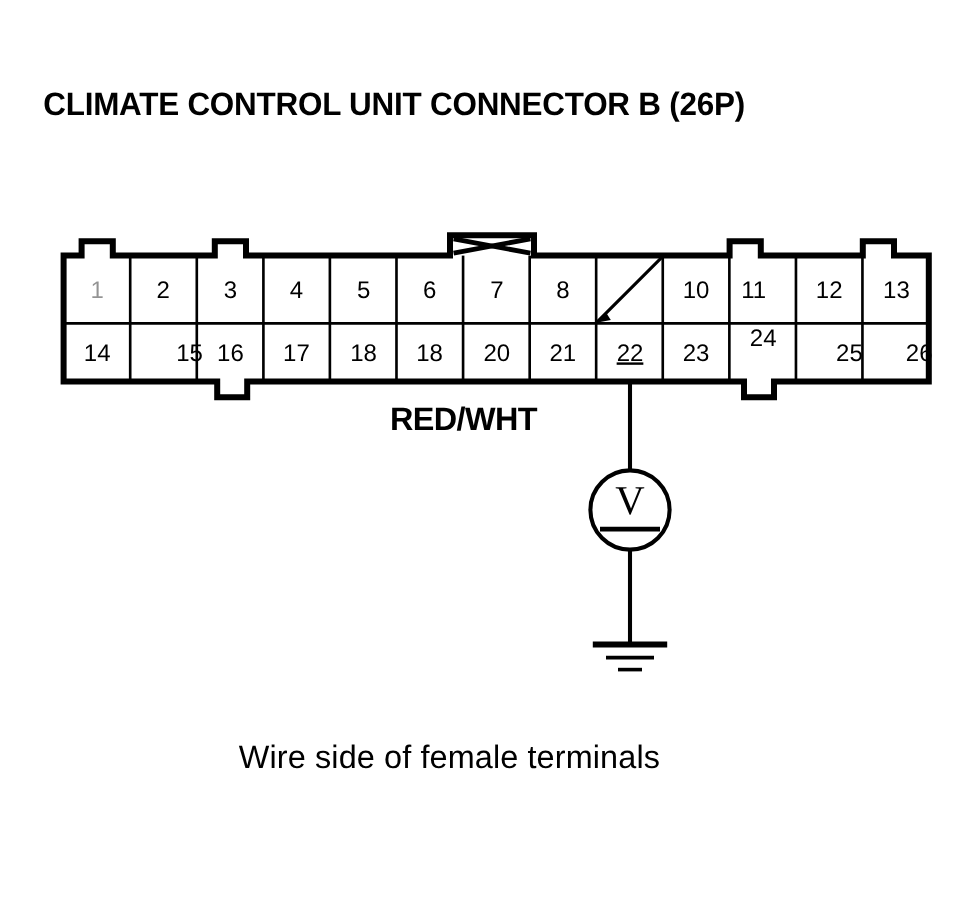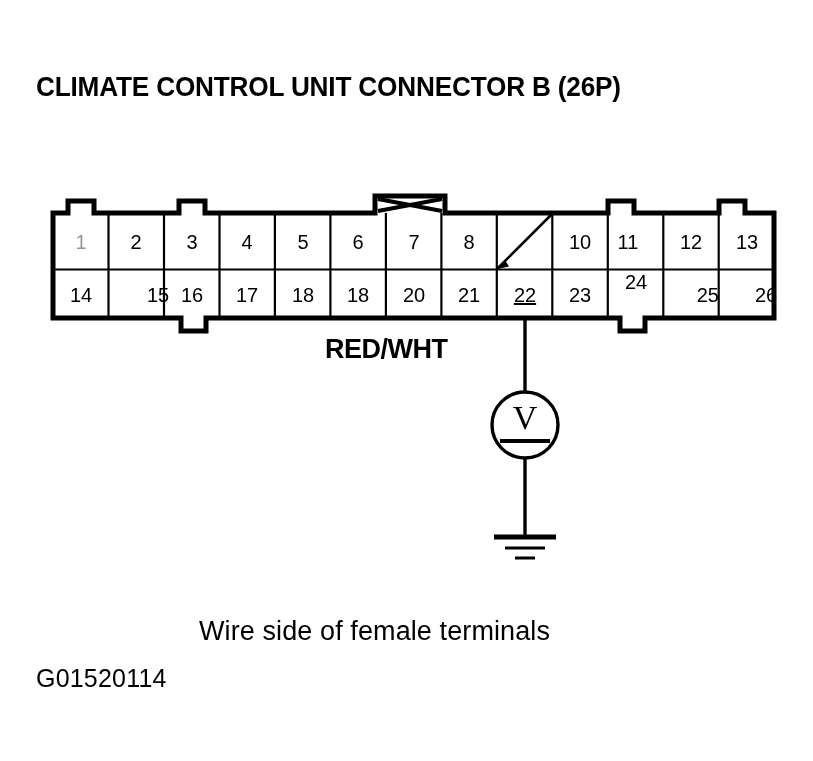--- a/index.html
+++ b/index.html
@@ -197,15 +197,14 @@
   <div class="pin-label" style="left:608px; top:272px;">24</div>
   <div class="pin-label" style="left:663px; top:285px;text-align:right;">25</div>
   <div class="pin-label" style="left:719px; top:285px;padding-left:19px;">26</div>
 
   <div id="wire-color-label">RED/WHT</div>
 
   <div id="meter-letter">V</div>
 
   <div id="caption">Wire side of female terminals</div>
 
-  <div id="figure-id">G01520114</div>
 
 </div>
 
 </body></html>

